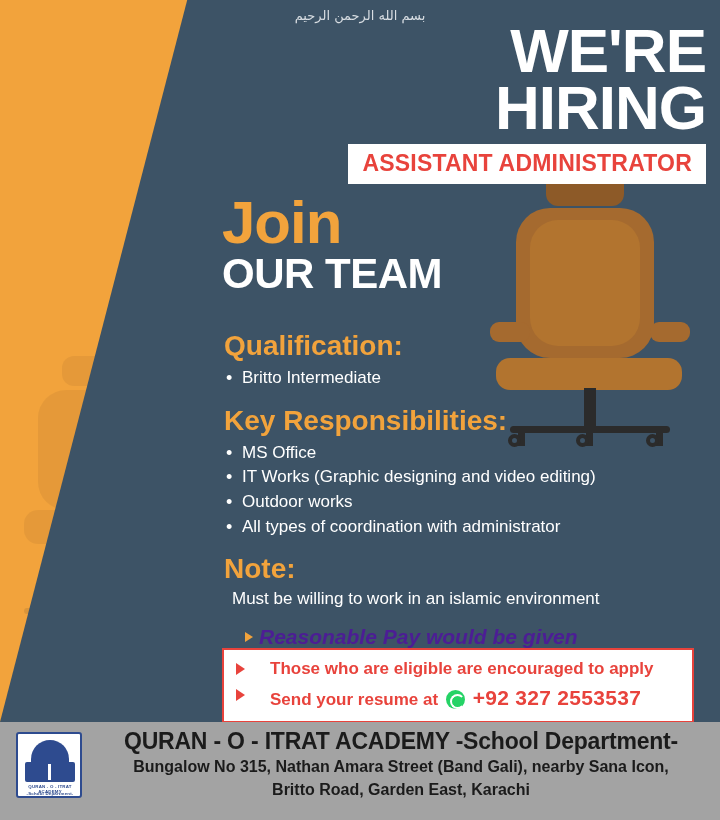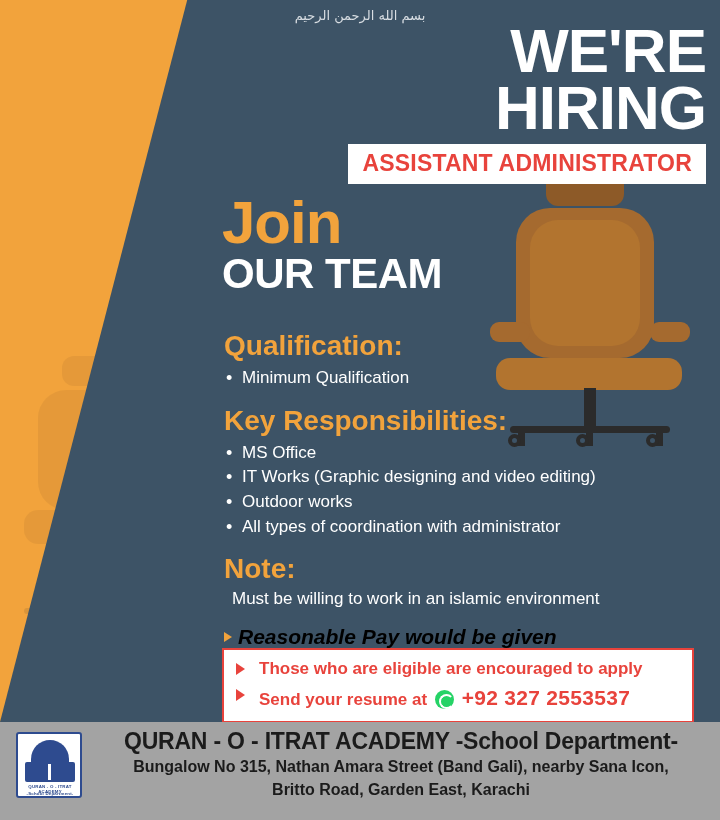--- a/index.html
+++ b/index.html
@@ -195,47 +195,48 @@
   }
   ul.bullets li::before {
     content: "•";
     position: absolute; left: 2px; top: -1px;
     color: #ffffff; font-size: 18px;
   }
   .note-text {
     font-size: 17px; color: #ffffff; padding-left: 8px; margin-bottom: 16px;
   }
   #pay-line {
-    color: #000000;
+    color: #4c1d95;
     font-style: italic;
     font-weight: bold;
     font-size: 21px;
     padding-left: 14px;
     position: relative;
+    margin-left: 21px;
   }
   #pay-line .tri {
     position: absolute; left: 0; top: 7px;
     width: 0; height: 0;
     border-left: 8px solid #f2a33c;
     border-top: 5px solid transparent;
     border-bottom: 5px solid transparent;
   }
 
   
   #contact-box {
     position: absolute;
     left: 222px; top: 648px;
     width: 472px;
     background: #ffffff;
     border: 2px solid #e8433c;
     padding: 6px 10px 8px 12px;
   }
   .cline {
     position: relative;
-    padding-left: 23px;
+    padding-left: 34px;
     color: #e8433c;
     font-weight: bold;
     font-size: 17px;
     line-height: 1.5;
   }
   .cline .tri {
     position: absolute; left: 0; top: 7px;
     width: 0; height: 0;
     border-left: 9px solid #e8433c;
     border-top: 6px solid transparent;
@@ -372,21 +373,21 @@
 
   <div id="join-block">
     <div id="join-word">Join</div>
     <div id="team-word">OUR TEAM</div>
   </div>
 
   <div id="details">
 
     <div class="sec-title">Qualification:</div>
     <ul class="bullets">
-      <li>Minimum Qualification</li>
+      <li>Britto Intermediate</li>
     </ul>
 
     <div class="sec-title">Key Responsibilities:</div>
     <ul class="bullets">
       <li>MS Office</li>
       <li>IT Works (Graphic designing and video editing)</li>
       <li>Outdoor works</li>
       <li>All types of coordination with administrator</li>
     </ul>
 

